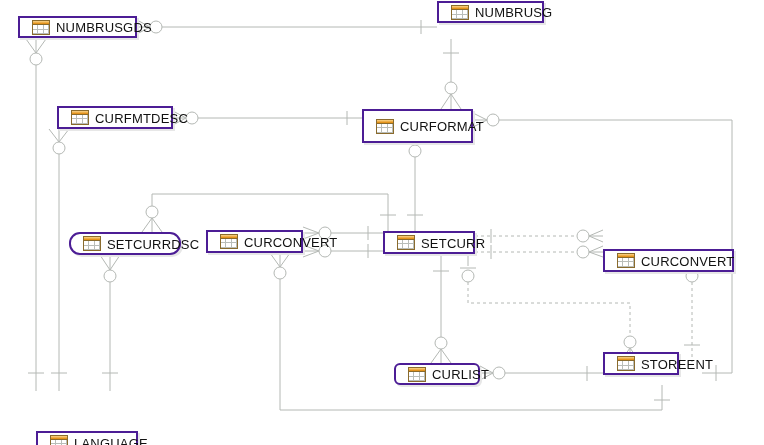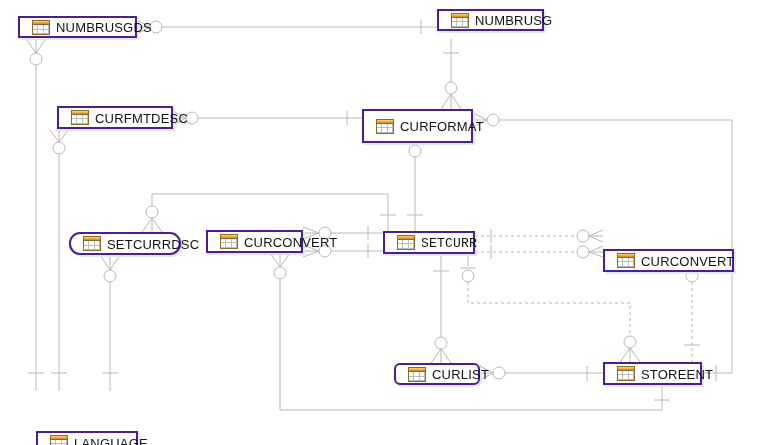--- a/index.html
+++ b/index.html
@@ -190,21 +190,21 @@
   </svg>
 
   <div class="entity" style="left:18px;top:16px;width:119px;">
     <span class="tbl-icon">
         <span class="hdr"></span>
         <span class="bd"></span>
       </span>
     <span class="lbl">NUMBRUSGDS</span>
   </div>
 
-  <div class="entity" style="left:437px;top:9px;width:107px;">
+  <div class="entity" style="left:437px;top:1px;width:107px;">
     <span class="tbl-icon">
         <span class="hdr"></span>
         <span class="bd"></span>
       </span>
     <span class="lbl">NUMBRUSG</span>
   </div>
 
   <div class="entity" style="left:57px;top:106px;width:116px;height:23px;">
     <span class="tbl-icon">
         <span class="hdr"></span>
@@ -230,21 +230,21 @@
   </div>
 
   <div class="entity" style="left:206px;top:230px;width:97px;height:23px;">
     <span class="tbl-icon">
         <span class="hdr"></span>
         <span class="bd"></span>
       </span>
     <span class="lbl">CURCONVERT</span>
   </div>
 
-  <div class="entity" style="left:383px;top:231px;width:92px;height:23px;font-family:Liberation Mono, monospace;">
+  <div class="entity" style="left:383px;top:231px;width:92px;height:23px;">
     <span class="tbl-icon">
         <span class="hdr"></span>
         <span class="bd"></span>
       </span>
     <span class="lbl">SETCURR</span>
   </div>
 
   <div class="entity" style="left:603px;top:233px;width:131px;height:23px;margin-top:16px;">
     <span class="tbl-icon">
         <span class="hdr"></span>
@@ -254,21 +254,21 @@
   </div>
 
   <div class="entity" style="left:394px;top:363px;width:86px;border-radius:6px;">
     <span class="tbl-icon">
         <span class="hdr"></span>
         <span class="bd"></span>
       </span>
     <span class="lbl">CURLIST</span>
   </div>
 
-  <div class="entity" style="left:603px;top:362px;width:99px;height:23px;justify-content:space-between;">
+  <div class="entity" style="left:603px;top:352px;width:76px;height:23px;justify-content:space-between;">
     <span class="tbl-icon">
         <span class="hdr"></span>
         <span class="bd"></span>
       </span>
     <span class="lbl">STOREENT</span>
   </div>
 
   <div class="entity" style="left:36px;top:391px;width:102px;height:23px;margin-top:40px;">
     <span class="tbl-icon">
         <span class="hdr"></span>

